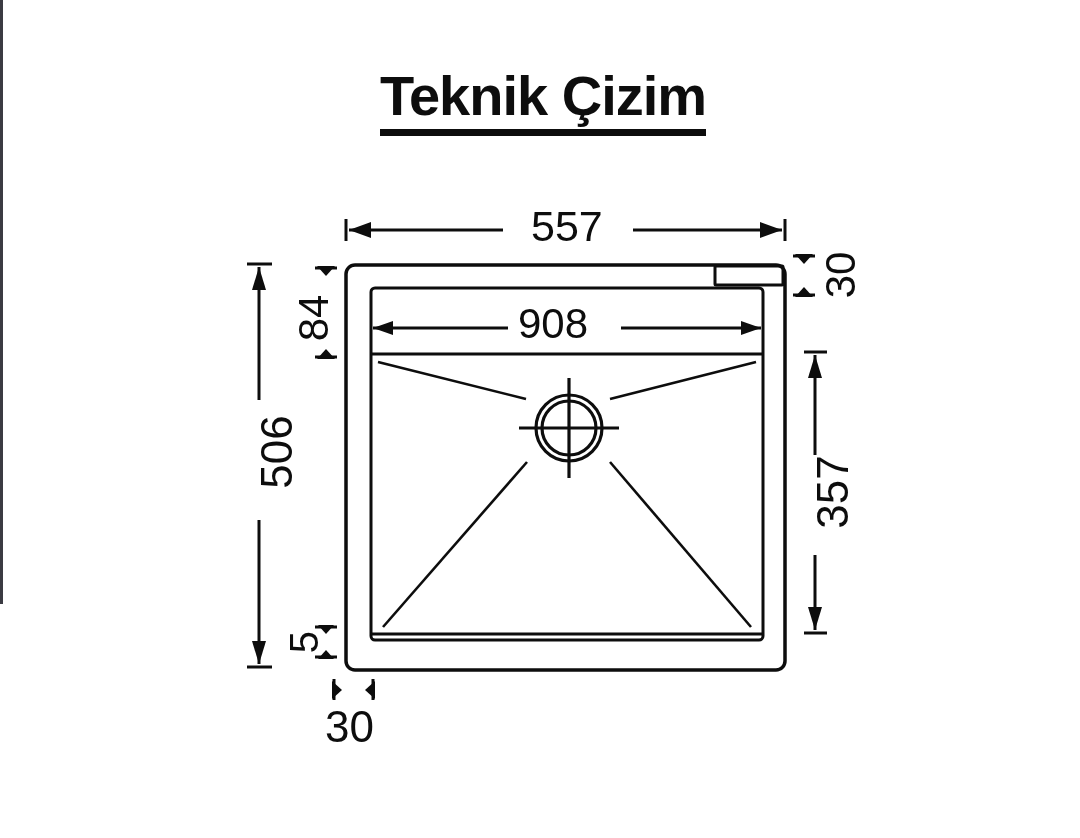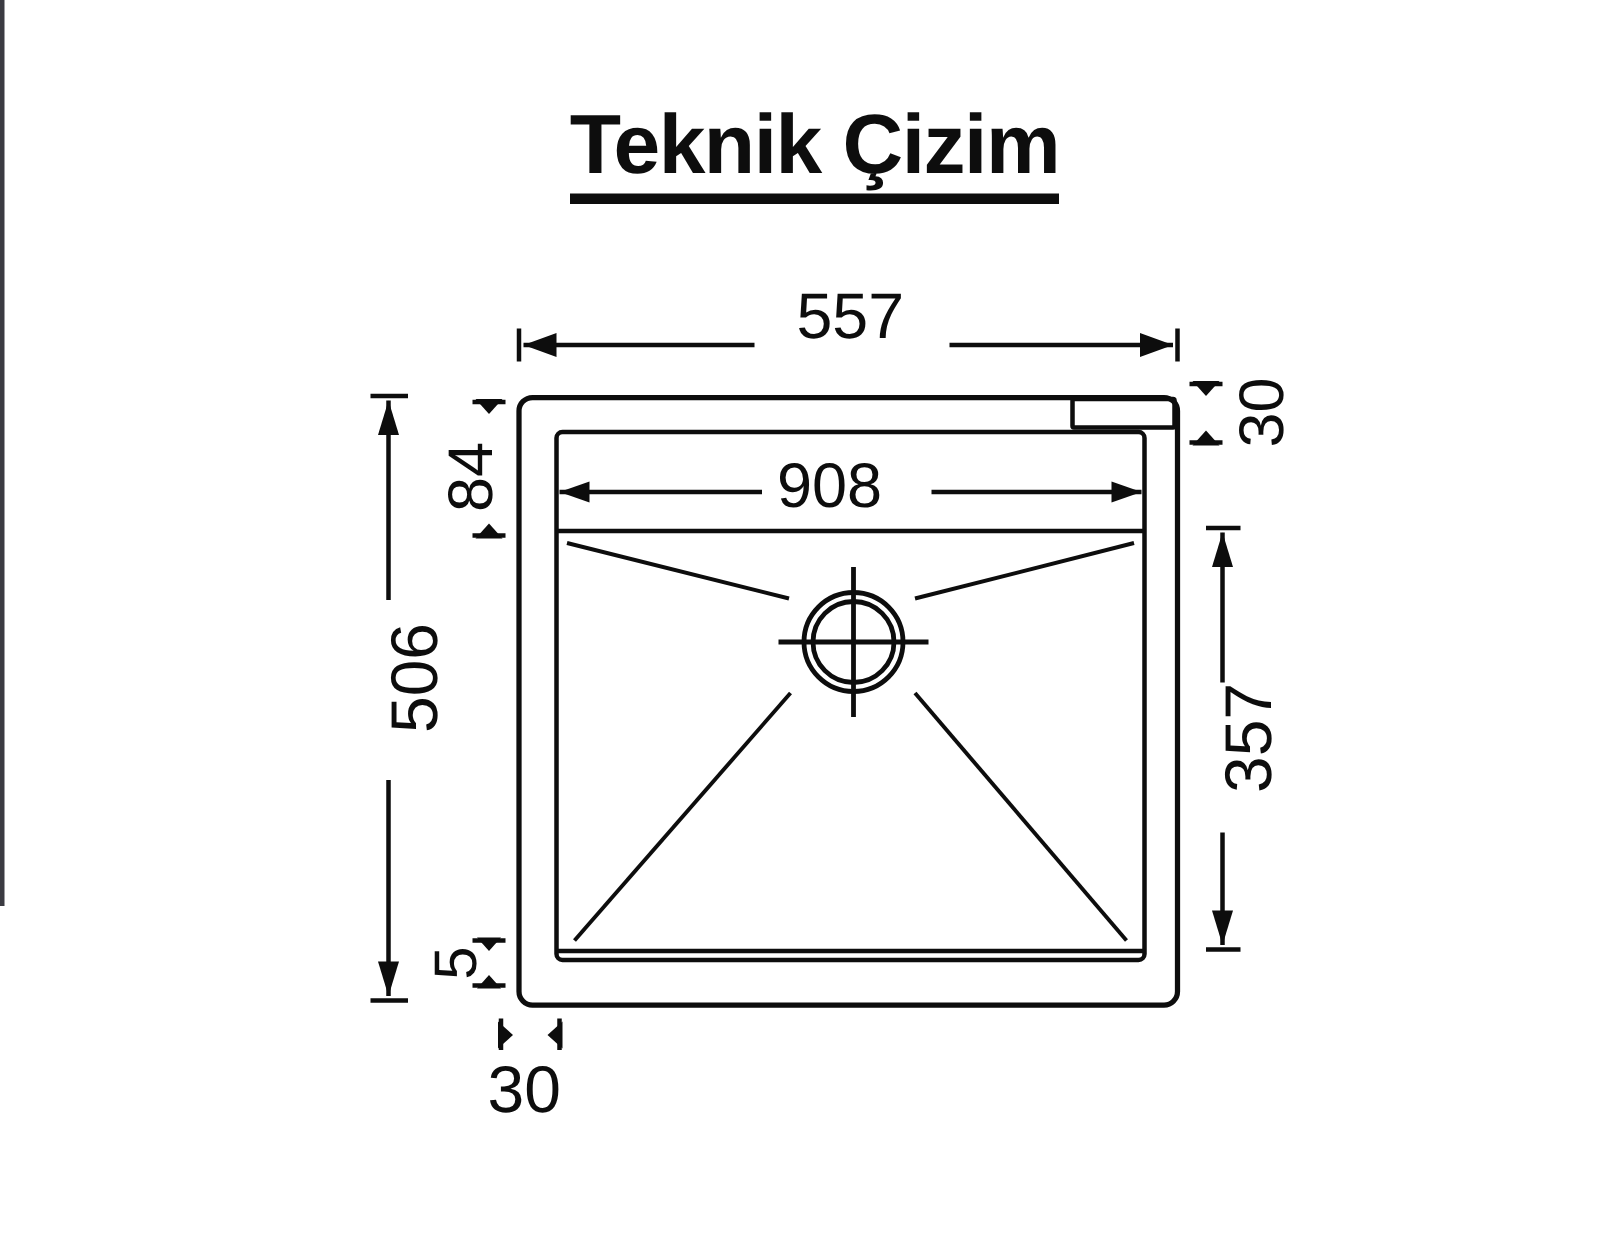--- a/index.html
+++ b/index.html
@@ -152,21 +152,21 @@
       <g>
         <line x1="331" y1="679" x2="331" y2="700" stroke-width="3"></line>
         <line x1="370" y1="679" x2="370" y2="700" stroke-width="3"></line>
         <polygon points="339,690 329,681 329,699" fill="#0d0d0d" stroke="none"></polygon>
         <polygon points="362,690 372,681 372,699" fill="#0d0d0d" stroke="none"></polygon>
       </g>
 
     </g>
   </svg>
 
-  <div class="dimtext" style="left:528px; top:190px; font-size:43px;">557</div>
+  <div class="dimtext" style="left:528px; top:205px; font-size:43px;">557</div>
 
   <div class="dimtext" style="left:515px; top:303px; font-size:42px;">908</div>
 
   <div class="dimtext vert" style="left:214px; top:430px; width:120px; text-align:center; font-size:44px;">506</div>
 
   <div class="dimtext vert" style="left:266px; top:297px; width:90px; text-align:center; font-size:42px;">84</div>
 
   <div class="dimtext vert" style="left:271px; top:622px; width:60px; text-align:center; font-size:40px;">5</div>
 
   <div class="dimtext vert" style="left:798px; top:254px; width:80px; text-align:center; font-size:42px;">30</div>

